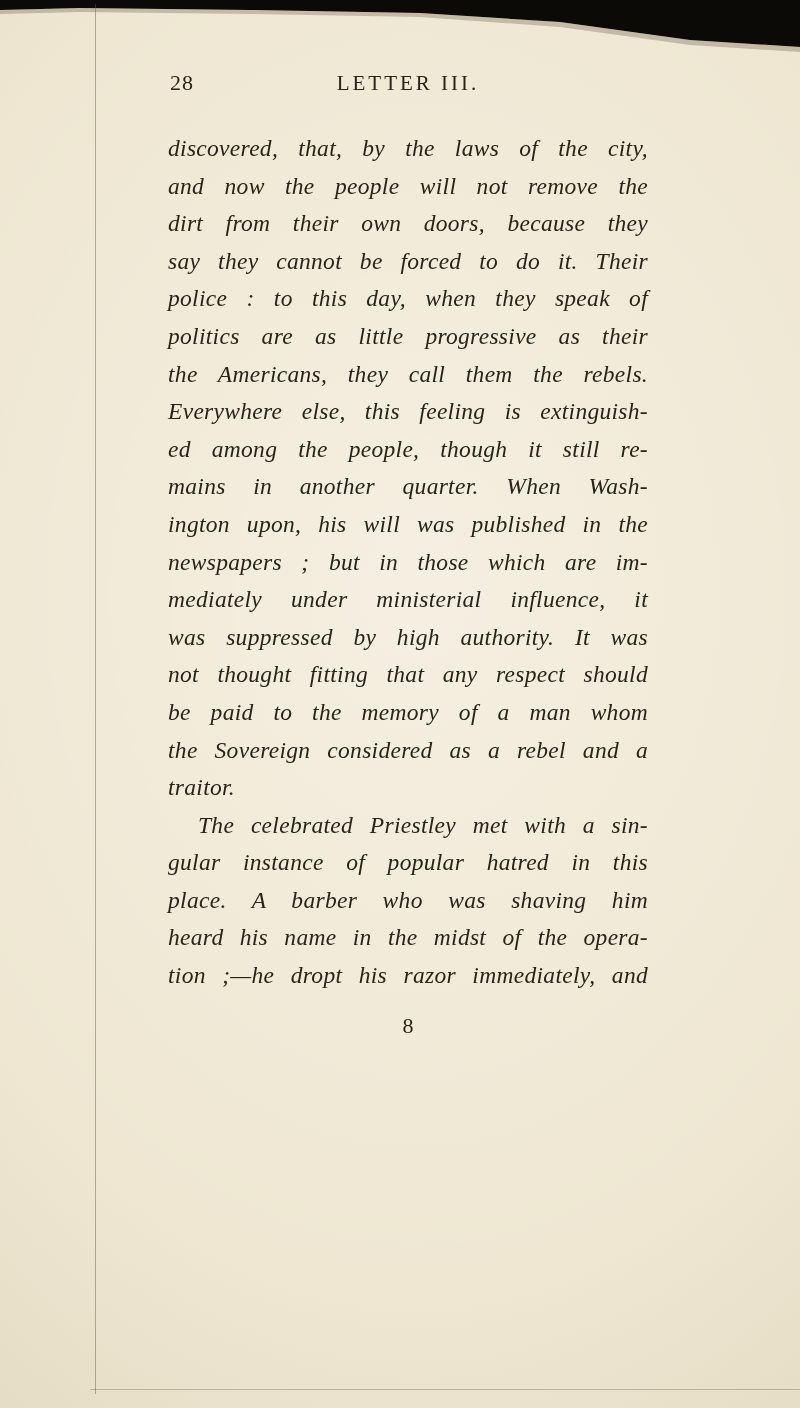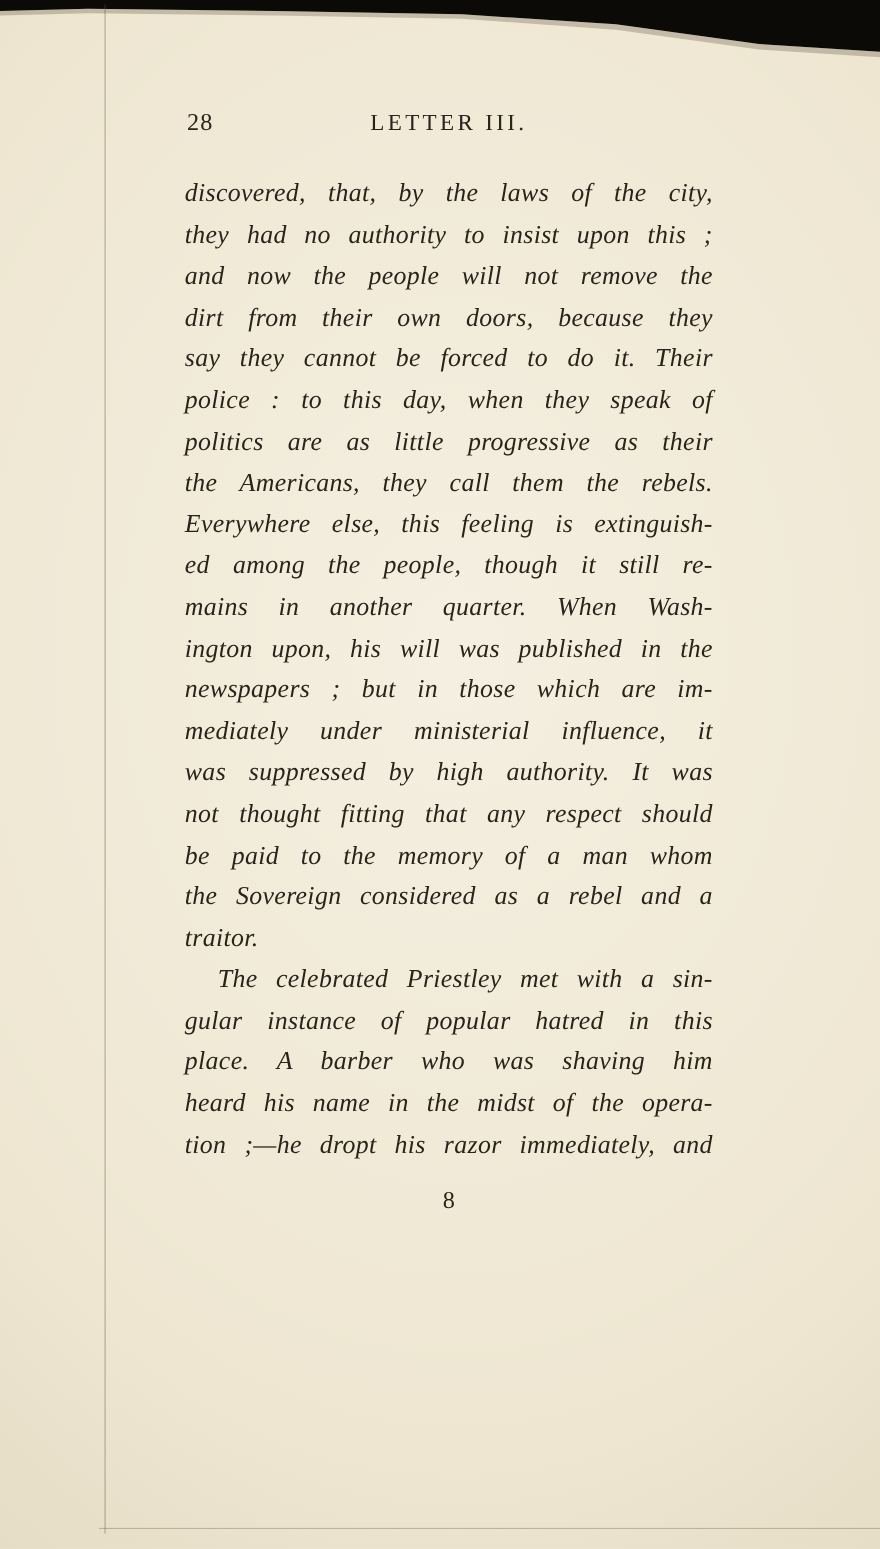--- a/index.html
+++ b/index.html
@@ -61,21 +61,20 @@
     top: 0;
     letter-spacing: 1px;
     text-align: right;
   }
   .head-title {
     display: block;
     text-align: center;
     letter-spacing: 3px;
     font-size: 21px;
     padding-top: 1px;
-    margin-top: 28px;
   }
   .body-text {
     margin-top: 26px;
     font-size: 23.5px;
   }
   .line {
     line-height: 37.6px;
     text-align: justify;
     text-align-last: justify;
     letter-spacing: 0.3px;
@@ -110,21 +109,20 @@
 
   <div class="page-inner">
 
     <header class="running-header">
       <span class="page-num">28</span>
       <span class="head-title">LETTER III.</span>
     </header>
 
     <main class="body-text">
       <div class="line">discovered, that, by the laws of the city,</div>
-      <div class="line">they had no authority to insist upon this ;</div>
       <div class="line">and now the people will not remove the</div>
       <div class="line">dirt from their own doors, because they</div>
       <div class="line">say they cannot be forced to do it. Their</div>
       <div class="line">police : to this day, when they speak of</div>
       <div class="line">politics are as little progressive as their</div>
       <div class="line">the Americans, they call them the rebels.</div>
       <div class="line">Everywhere else, this feeling is extinguish-</div>
       <div class="line">ed among the people, though it still re-</div>
       <div class="line">mains in another quarter. When Wash-</div>
       <div class="line">ington upon, his will was published in the</div>

